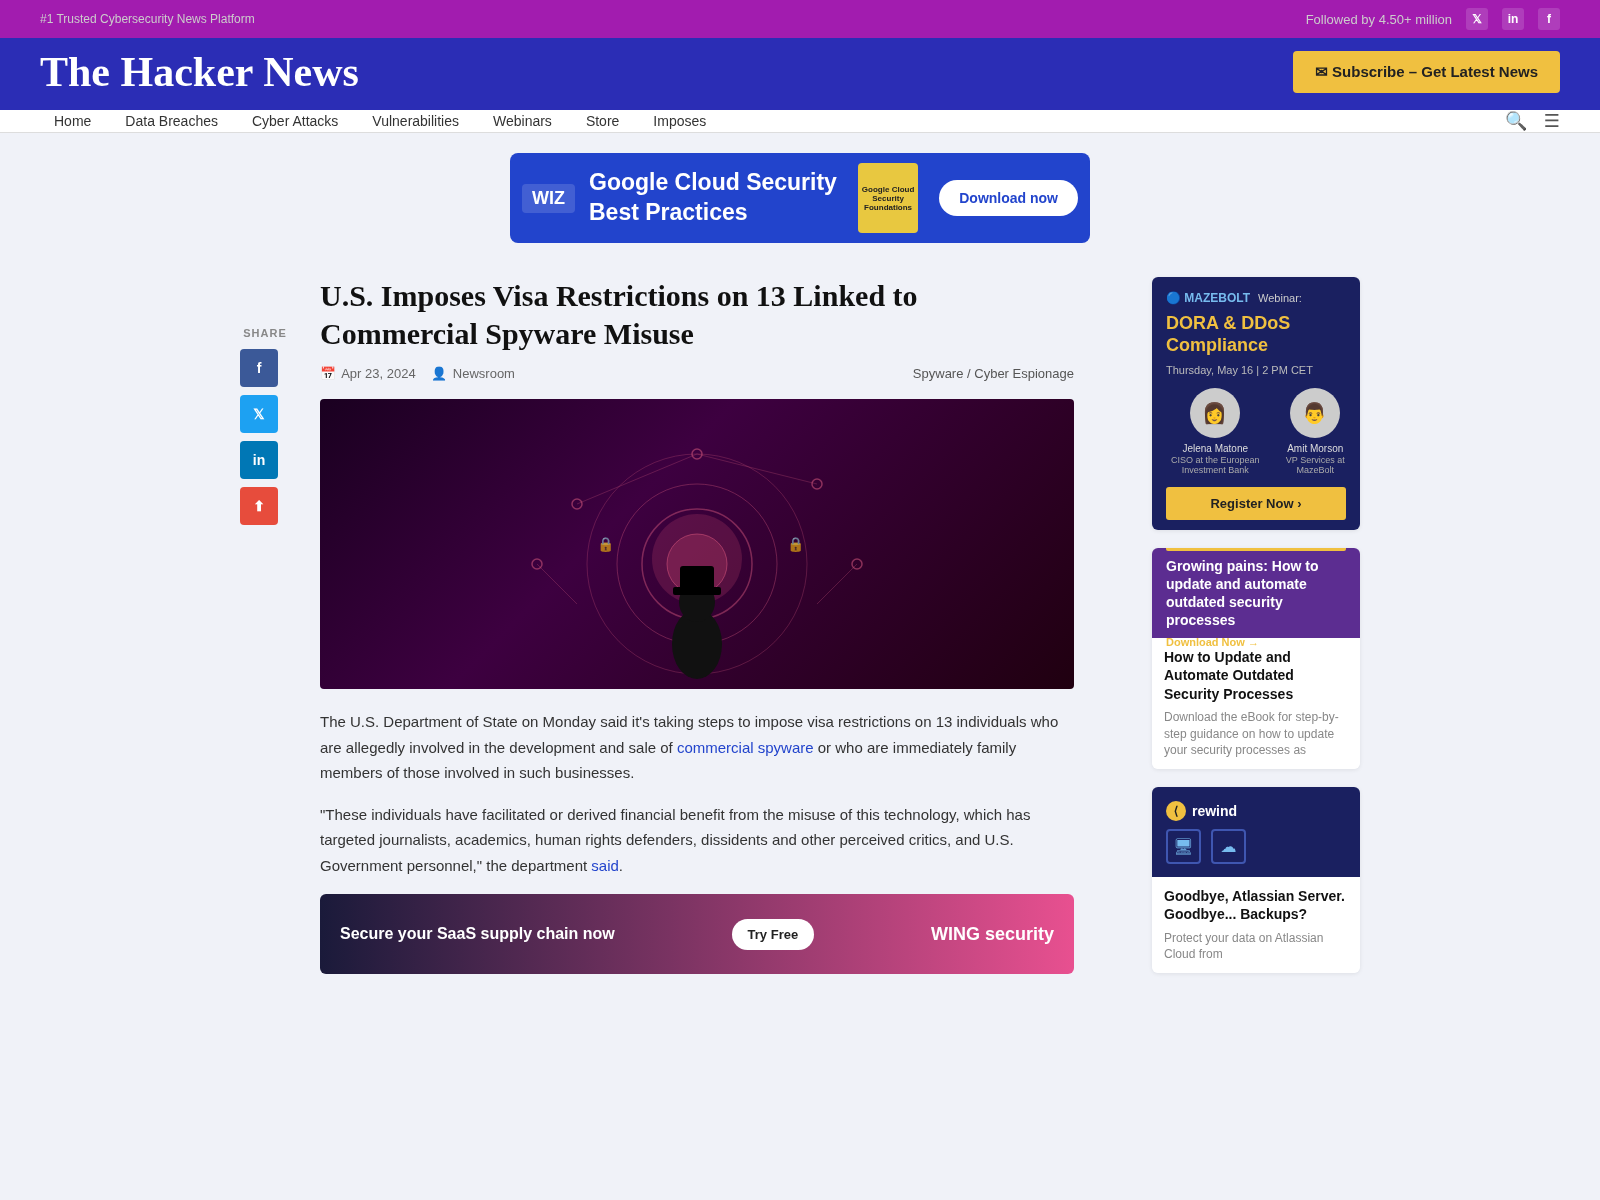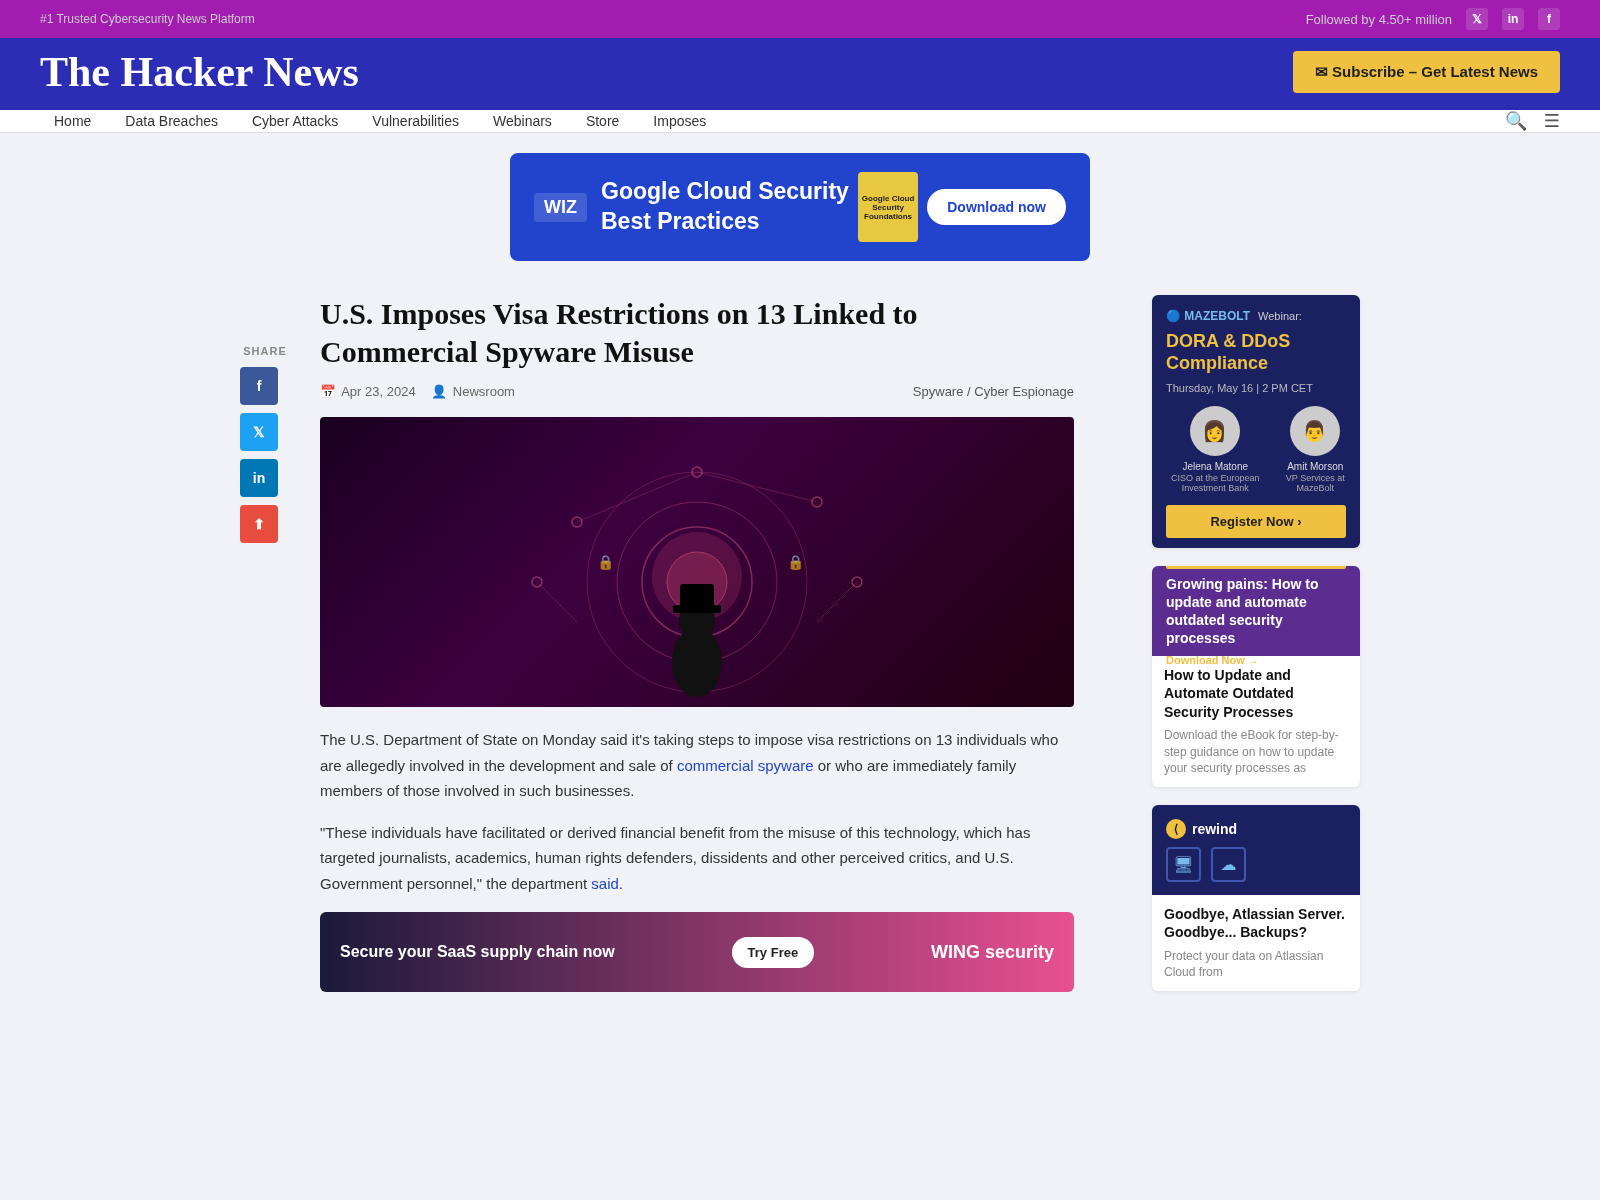--- a/index.html
+++ b/index.html
@@ -105,25 +105,25 @@
     .banner-ad {
       background: #f0f2f8;
       display: flex;
       justify-content: center;
       padding: 20px 0 10px;
     }
     .banner-ad-inner {
       background: #2244cc;
       border-radius: 8px;
       width: 580px;
-      height: 108px;
+      height: 90px;
       display: flex;
       align-items: center;
       justify-content: space-between;
-      padding: 0 24px;
+      padding: 0 12px;
       overflow: hidden;
     }
     .banner-ad-left {
       display: flex;
       align-items: center;
       gap: 14px;
     }
     .wiz-logo {
       color: #fff;
       font-size: 18px;

